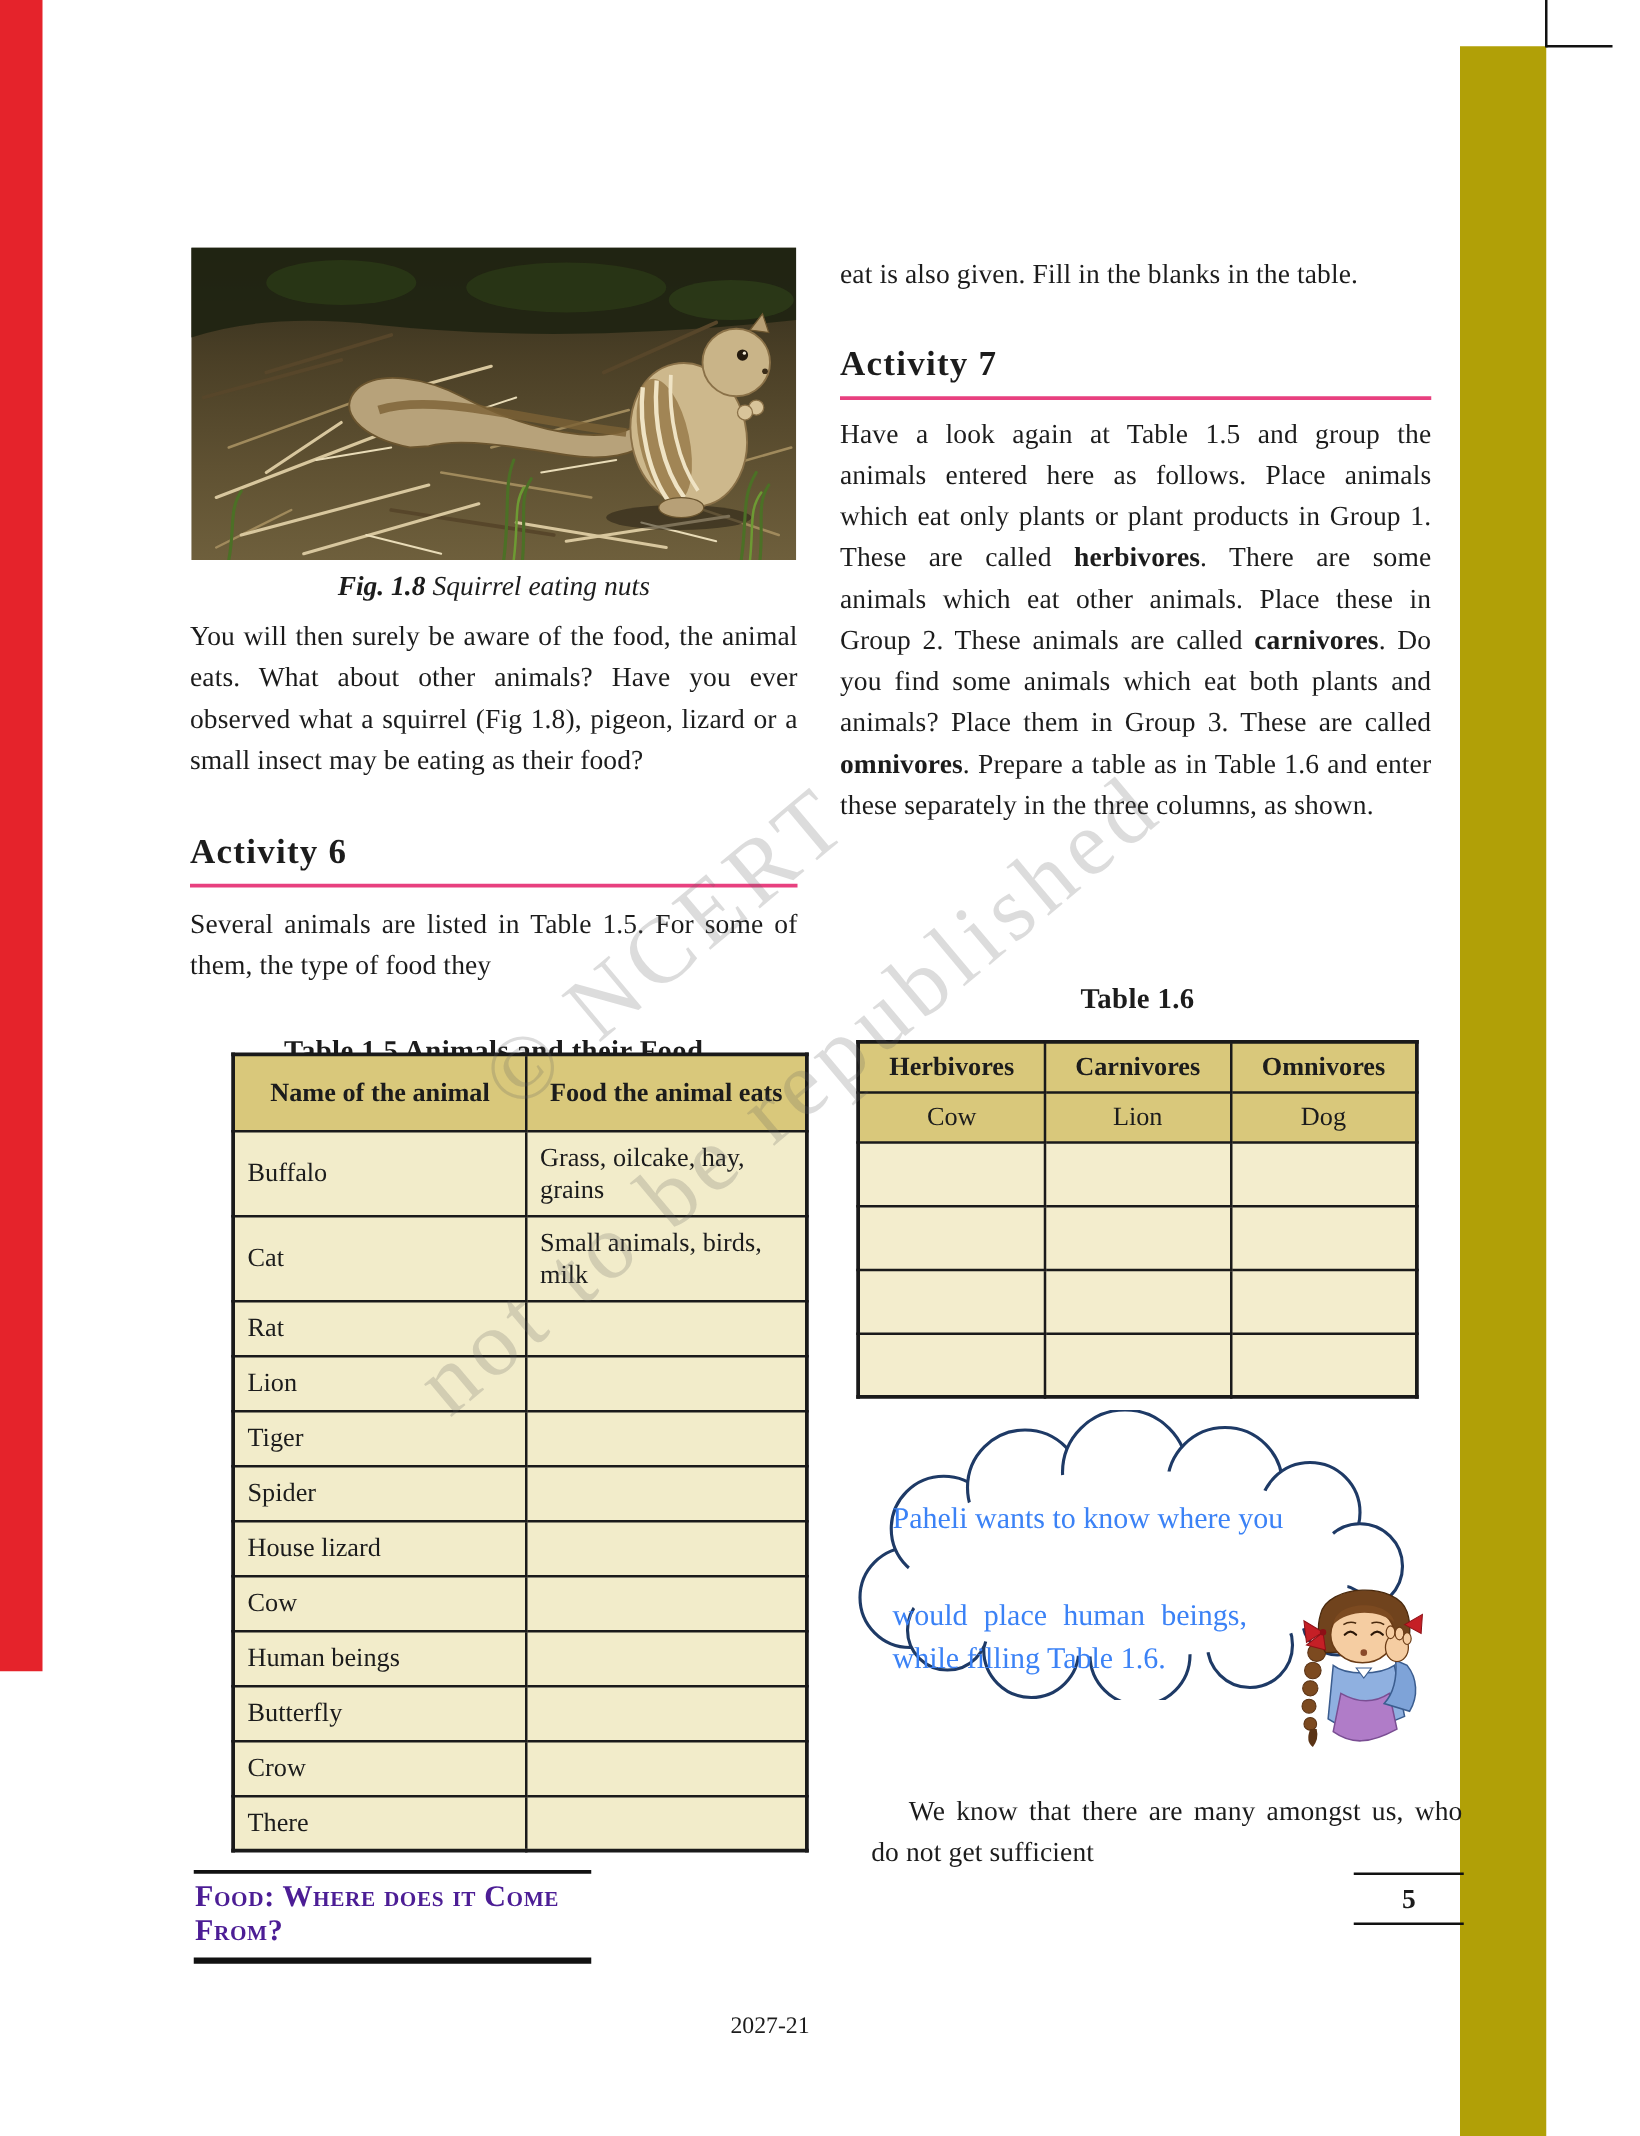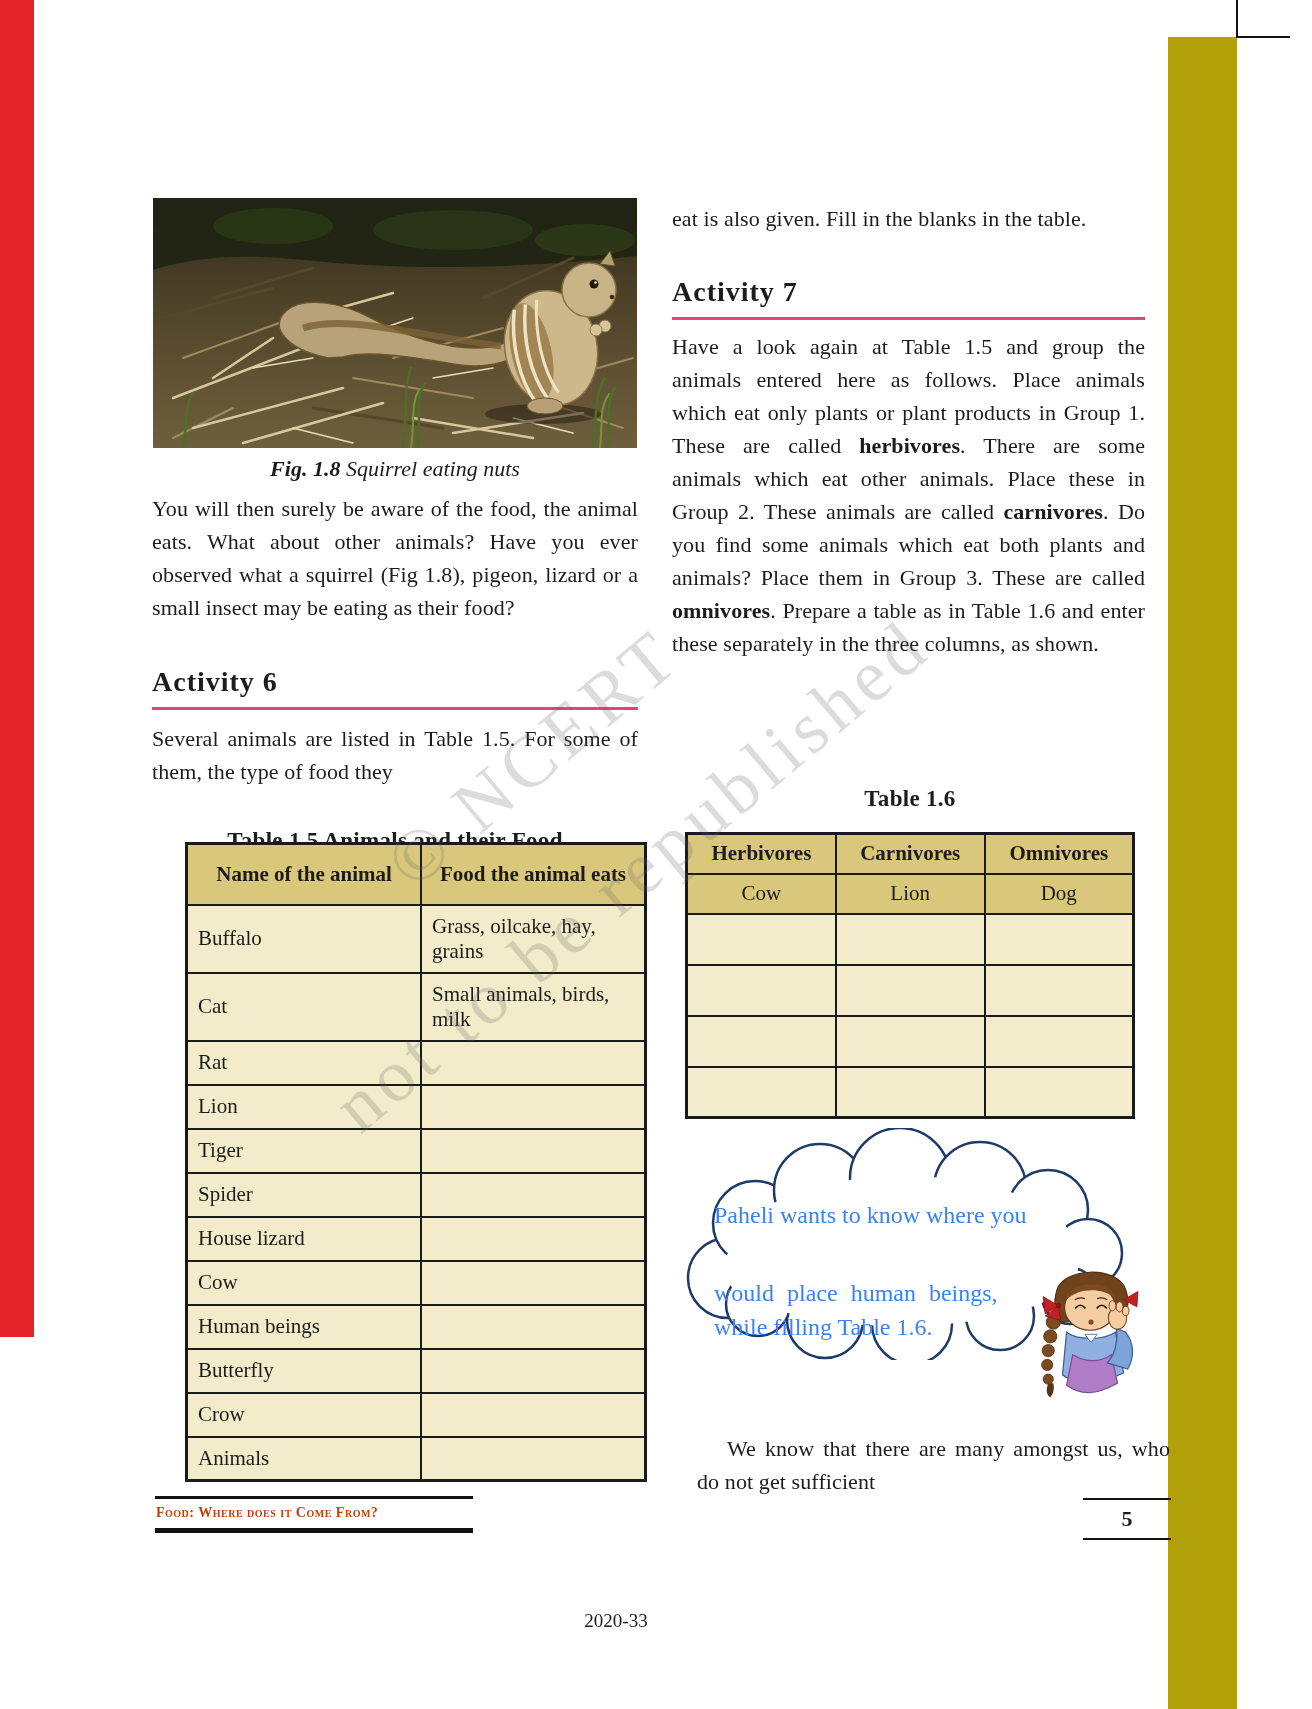--- a/index.html
+++ b/index.html
@@ -65,21 +65,21 @@
   .cloud{position:absolute;left:650px;top:1128px;width:482px;height:232px;z-index:10;}
   .bubble-text{position:absolute;left:714px;top:1198px;width:362px;z-index:11;
                color:#3b82f6;font-size:24px;line-height:34px;}
   .bubble-text .b2{word-spacing:7px;margin-top:44px;}
   .paheli{position:absolute;left:1036px;top:1258px;width:106px;height:170px;z-index:12;}
 
   
   .footer-left{position:absolute;left:155px;top:1496px;width:318px;}
   .rule-thin{height:3px;background:#111;}
   .rule-thick{height:5px;background:#111;}
-  .footer-title{font-variant:small-caps;font-weight:bold;color:#c2410c;font-size:14px;
+  .footer-title{font-variant:small-caps;font-weight:bold;color:#4c1d95;font-size:24px;
                 padding:6px 0 7px 1px;letter-spacing:.5px;}
   .footer-right{position:absolute;left:1083px;top:1498px;width:88px;}
   .footer-right .rt{height:2px;background:#111;}
   .page-num{text-align:center;font-weight:bold;font-size:22px;padding:6px 0;}
   .year-mark{position:absolute;left:536px;top:1610px;width:160px;text-align:center;font-size:19px;}
 </style>
 </head>
 <body>
 
 <div class="page">
@@ -231,21 +231,21 @@
         </tr>
       <tr class="h1">
           <td>Butterfly</td>
           <td></td>
         </tr>
       <tr class="h1">
           <td>Crow</td>
           <td></td>
         </tr>
       <tr class="h1">
-          <td>Animals</td>
+          <td>There</td>
           <td></td>
         </tr>
     </tbody>
   </table>
 
   <div class="para para0">eat is also given. Fill in the blanks in the table.</div>
 
   <div class="act7 activity-head">Activity 7</div>
 
   <div class="para para7">
@@ -361,15 +361,15 @@
     <div class="footer-title">Food: Where does it Come From?</div>
     <div class="rule-thick"></div>
   </div>
 
   <div class="footer-right">
     <div class="rt"></div>
     <div class="page-num">5</div>
     <div class="rt"></div>
   </div>
 
-  <div class="year-mark">2020-33</div>
+  <div class="year-mark">2027-21</div>
 
 </div>
 
 </body></html>

